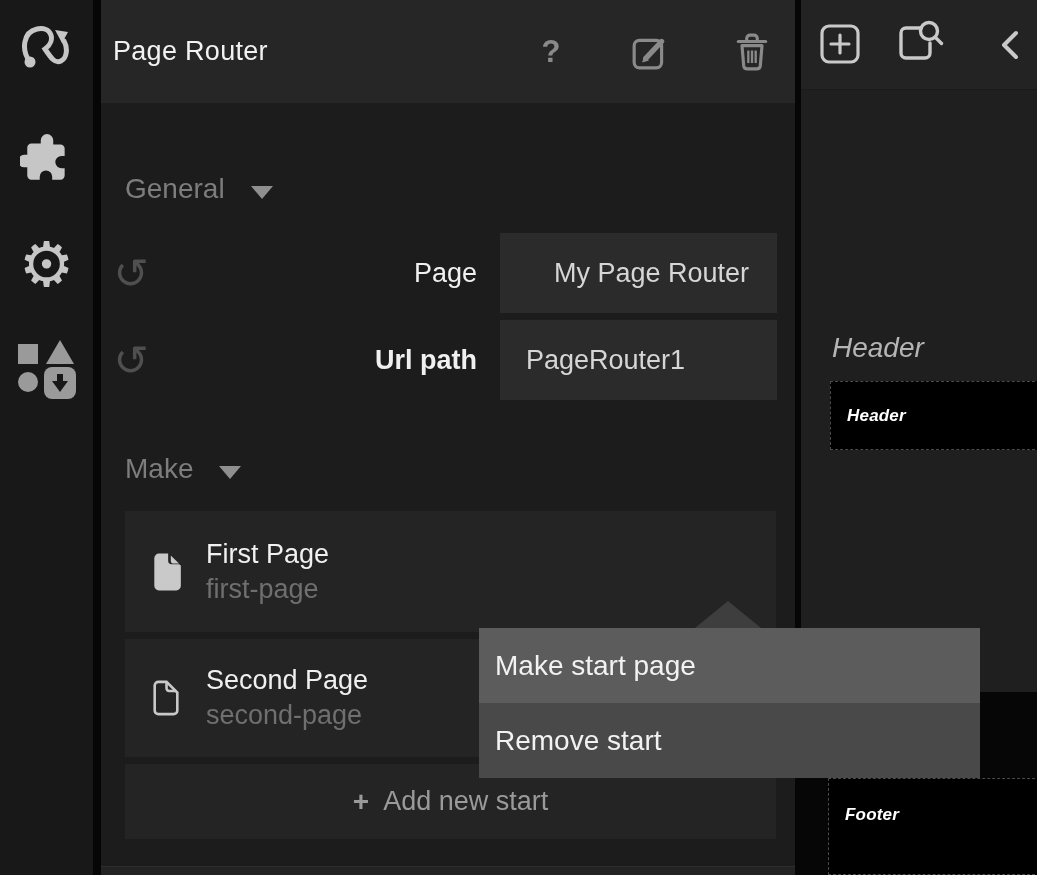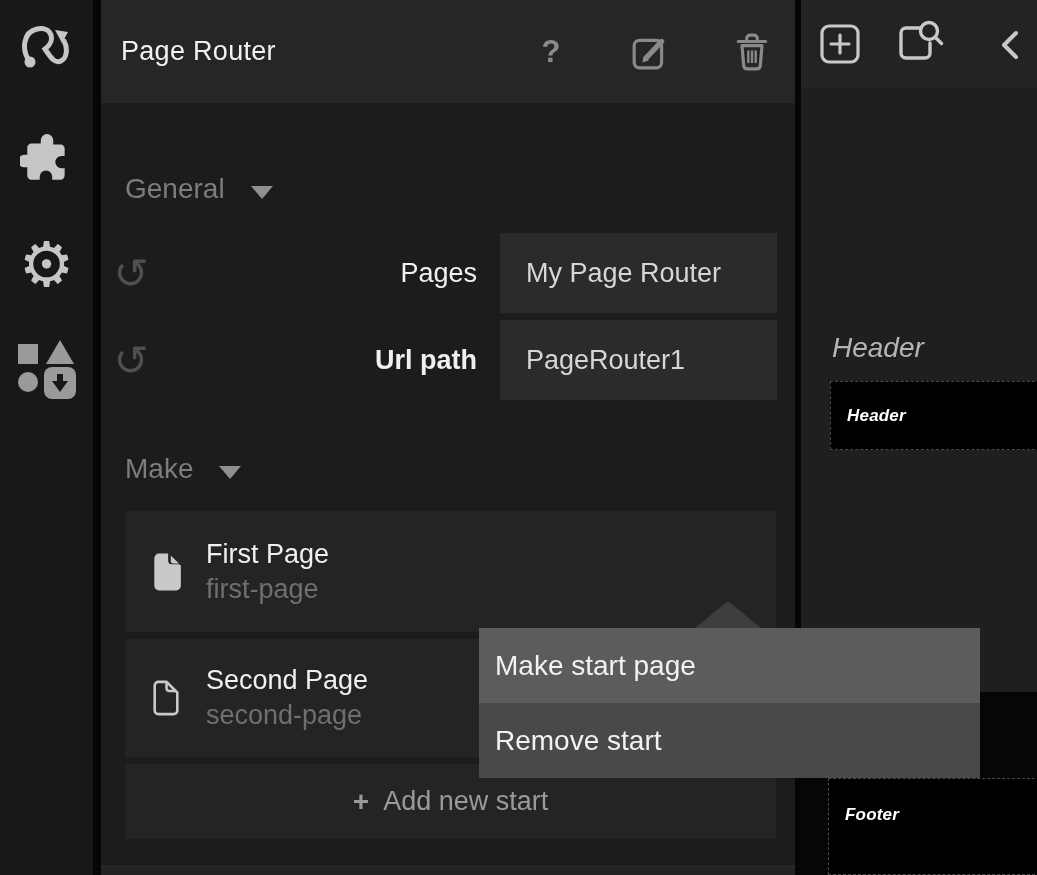--- a/index.html
+++ b/index.html
@@ -18,42 +18,42 @@
   .shapes-wrap { position:relative; width:58px; height:58px; }
   .shape-square { position:absolute; left:0; top:4px; width:20px; height:20px; background:#9a9a9a; }
   .shape-triangle { position:absolute; left:28px; top:0; width:0; height:0;
       border-left:14px solid transparent; border-right:14px solid transparent; border-bottom:24px solid #9a9a9a; }
   .shape-circle { position:absolute; left:0; top:32px; width:20px; height:20px; border-radius:50%; background:#9a9a9a; }
   .shape-download { position:absolute; left:26px; top:27px; }
 
   
   .panel { position:absolute; left:101px; top:0; width:694px; height:875px; background:#1c1c1c; }
   .panel-header { position:absolute; left:0; top:0; width:694px; height:103px; background:#262626; display:flex; align-items:center; }
-  .panel-title { margin-left:20px; font-size:27px; color:#f2f2f2; letter-spacing:.3px; }
+  .panel-title { margin-left:12px; font-size:27px; color:#f2f2f2; letter-spacing:.3px; }
   .hicon { position:absolute; top:0; height:103px; display:flex; align-items:center; justify-content:center; cursor:pointer; }
   .hicon-help { left:436px; width:28px; font-size:31px; font-weight:bold; color:#8a8a8a; }
   .hicon-edit { left:528px; width:42px; }
   .hicon-trash { left:632px; width:38px; }
 
   .section-row { position:absolute; left:24px; height:42px; display:flex; align-items:center; gap:26px; cursor:pointer; }
   .sec-general { top:168px; }
   .sec-pages { top:448px; }
   .section-label { font-size:28px; color:#7d7d7d; }
   .caret-down { width:0; height:0; border-left:11px solid transparent; border-right:11px solid transparent;
                 border-top:13px solid #8f8f8f; margin-top:6px; }
 
   .reset-icon { position:absolute; left:6px; width:48px; height:80px; display:flex; align-items:center; justify-content:center;
                 font-family:"DejaVu Sans",sans-serif; font-size:42px; color:#4f4f4f; cursor:pointer; }
   .reset-1 { top:233px; } .reset-2 { top:320px; }
   .field-label { position:absolute; left:116px; width:260px; height:80px; display:flex; align-items:center; justify-content:flex-end;
                  font-size:27px; color:#f0f0f0; }
   .flabel-1 { top:233px; } .flabel-2 { top:320px;font-weight:bold; }
   .field-input { position:absolute; left:399px; width:277px; height:80px; background:#2b2b2b; border:none; outline:none;
                  color:#d6d6d6; font-size:27px; padding-left:26px; font-family:"Liberation Sans","DejaVu Sans",sans-serif; }
-  .finput-1 { top:233px; } .finput-2 { top:320px; }
+  .finput-1 { top:233px;text-align:center; } .finput-2 { top:320px; }
 
   .page-item { position:absolute; left:24px; width:651px; background:#242424; display:flex; align-items:center; cursor:pointer; }
   .pitem-1 { top:511px; height:121px; }
   .pitem-2 { top:639px; height:118px; }
   .page-icon-wrap { width:30px; margin-left:27px; display:flex; align-items:center; }
   .page-text { margin-left:24px; display:flex; flex-direction:column; justify-content:center; }
   .page-title { font-size:27px; color:#f0f0f0; line-height:35px; }
   .page-path { font-size:27px; color:#6f6f6f; line-height:35px; }
 
   .add-btn { position:absolute; left:24px; top:764px; width:651px; height:75px; background:#242424;
@@ -147,21 +147,21 @@
     </div>
 
     <div class="section-row sec-general">
       <span class="section-label">General</span>
       <span class="caret-down"></span>
     </div>
 
     <span class="reset-icon reset-1">
       <span>↺</span>
     </span>
-    <div class="field-label flabel-1">Pages</div>
+    <div class="field-label flabel-1">Page</div>
     <input class="field-input finput-1" value="My Page Router" style="">
 
     <span class="reset-icon reset-2">
       <span>↺</span>
     </span>
     <div class="field-label flabel-2">Url path</div>
     <input class="field-input finput-2" value="PageRouter1" style="">
 
     <div class="section-row sec-pages">
       <span class="section-label">Make</span>

